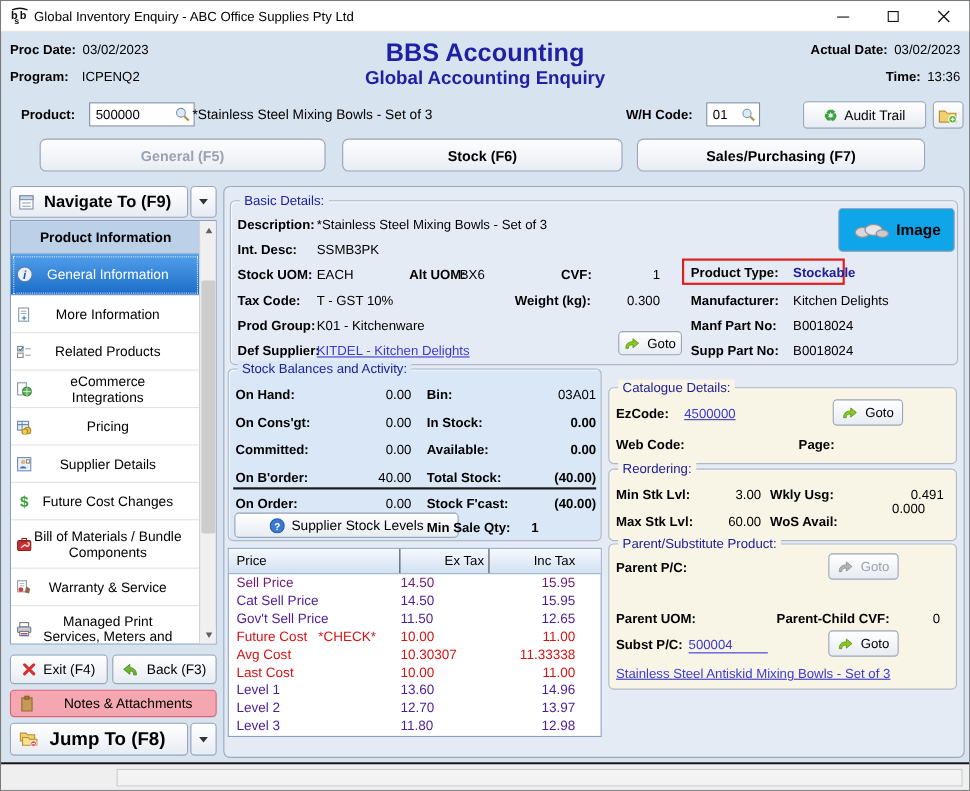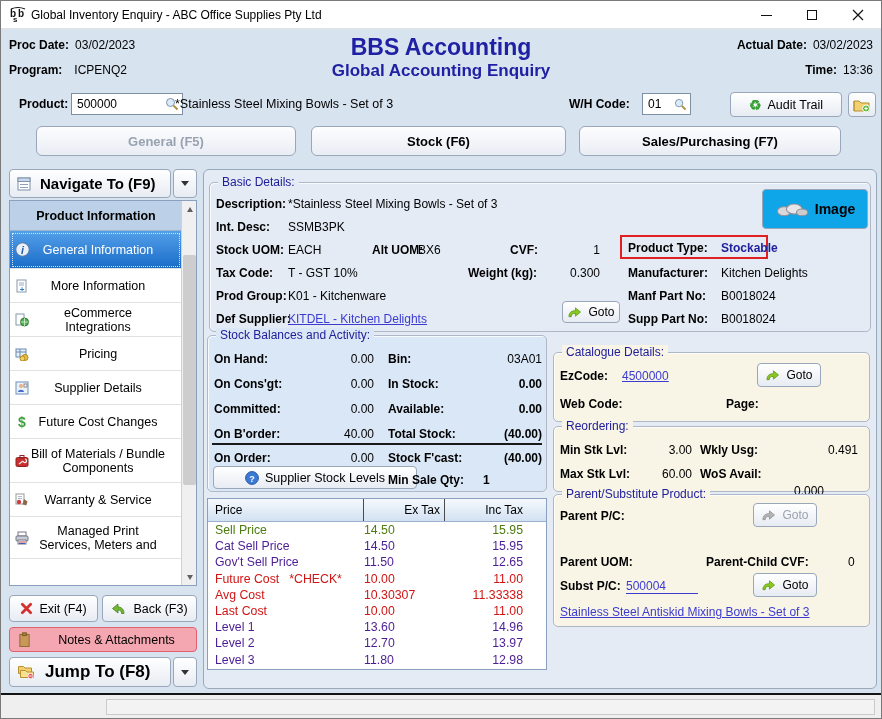--- a/index.html
+++ b/index.html
@@ -59,21 +59,21 @@
 .price-table{position:absolute;left:3px;top:328px;width:340px;height:172px;background:#fff;border:1px solid #8aa0c0}
 .pt-header{height:23px;background:linear-gradient(#f5f9fd,#d2e1f2);border-bottom:1px solid #9ab0cc;display:flex;align-items:center}
 .pt-col-name{flex:0 0 156px;padding-left:7px;border-right:1px solid #4a4a4a;height:100%;display:flex;align-items:center}
 .pt-col-ex{flex:0 0 81px;text-align:right;padding-right:4px;border-right:1px solid #4a4a4a;height:100%;display:flex;align-items:center;justify-content:flex-end}
 .pt-col-inc{flex:0 0 84px;text-align:right;padding-right:6px;height:100%;display:flex;align-items:center;justify-content:flex-end}
 .price-row{display:flex;height:16.2px;line-height:16.2px;font-size:12.3px}
 .price-row .n{flex:0 0 156px;padding-left:7px;white-space:pre}
 .price-row .nt{margin-left:10px}
 .price-row .e{flex:0 0 81px;text-align:left;padding-right:4px}
 .price-row .i{flex:0 0 84px;text-align:right;padding-right:6px}
-.c-blue{color:#4d7c0f}.c-red{color:#d21414}.c-black{color:#4c1d95}
+.c-blue{color:#701a75}.c-red{color:#d21414}.c-black{color:#4c1d95}
 
 .black-line{position:absolute;left:0;right:0;top:692px;height:2px;background:#141414}
 .statusbar{position:absolute;left:0;right:0;top:694px;bottom:0;background:#efefef}
 .status-panel{position:absolute;left:105px;right:6px;top:4px;bottom:3px;border:1px solid #cbcbcb;background:#f3f3f3}
 .goto-btn{position:absolute;font-size:12px}
 .dollar{color:#3aa03a;font-weight:bold;font-size:14px}
 </style>
 </head>
 <body>
 
@@ -103,21 +103,21 @@
   </div>
 
   <div class="hdr-kv" style="left:8px;top:37px"><span class="b">Proc Date:</span><span class="v">03/02/2023</span></div>
   <div class="hdr-kv" style="left:8px;top:62px"><span class="b">Program:</span><span class="v" style="margin-left:12px">ICPENQ2</span></div>
   <div class="app-title">BBS Accounting</div>
   <div class="screen-title">Global Accounting Enquiry</div>
   <div class="hdr-kv" style="right:8px;top:37px"><span class="b">Actual Date:</span><span class="v">03/02/2023</span></div>
   <div class="hdr-kv" style="right:8px;top:62px"><span class="b">Time:</span><span class="v">13:36</span></div>
 
   <span class="abs b" style="left:18px;top:96px">Product:</span>
-  <div class="inputbox" style="left:70px;top:92px;width:112px;height:22px">
+  <div class="inputbox" style="left:80px;top:92px;width:96px;height:22px">
     <span>500000</span>
     <svg width="14" height="14" viewBox="0 0 14 14">
         <circle cx="5.5" cy="5.5" r="4" fill="#dcebf8" stroke="#7a93ad"></circle>
         <line x1="8.6" y1="8.6" x2="12.5" y2="12.5" stroke="#b09040" stroke-width="2"></line>
       </svg>
   </div>
   <span class="abs" style="left:174px;top:96px;font-size:12.5px">*Stainless Steel Mixing Bowls - Set of 3</span>
   <span class="abs b" style="left:568px;top:96px">W/H Code:</span>
   <div class="inputbox" style="left:641px;top:92px;width:49px;height:22px">
     <span>01</span>
@@ -172,20 +172,32 @@
       <div class="nav-item" style="height:34px">
         <span class="nav-ico">
             <svg width="14" height="14" viewBox="0 0 14 14">
               <rect x="2" y="1" width="9" height="12" fill="#fff" stroke="#8899aa"></rect>
               <line x1="4" y1="4" x2="9" y2="4" stroke="#99aabb"></line>
               <line x1="4" y1="6" x2="9" y2="6" stroke="#99aabb"></line>
               <text x="7" y="12.5" font-size="8" fill="#2a7ac0" text-anchor="middle" font-weight="bold">+</text>
             </svg>
           </span>
         <span class="nav-lbl">More Information</span>
+      </div>
+      <div class="nav-item" style="height:34px">
+        <span class="nav-ico">
+            <svg width="14" height="14" viewBox="0 0 14 14">
+              <rect x="1" y="2" width="5" height="4" fill="#fff" stroke="#888"></rect>
+              <rect x="1" y="8" width="5" height="4" fill="#fff" stroke="#888"></rect>
+              <line x1="8" y1="4" x2="13" y2="4" stroke="#99a"></line>
+              <line x1="8" y1="10" x2="13" y2="10" stroke="#99a"></line>
+              <path d="M2 4 l1.5 1.5 L6 2.5" stroke="#2a7ac0" fill="none"></path>
+            </svg>
+          </span>
+        <span class="nav-lbl">Related Products</span>
       </div>
       <div class="nav-item" style="height:34px">
         <span class="nav-ico">
             <svg width="14" height="14" viewBox="0 0 14 14">
               <rect x="1" y="1" width="8" height="11" fill="#fff" stroke="#8899aa"></rect>
               <circle cx="9.5" cy="9" r="4" fill="#58b058" stroke="#2a7a2a"></circle>
               <path d="M5.5 9 h8 M9.5 5 v8" stroke="#e8f8e8" stroke-width="0.7" fill="none"></path>
             </svg>
           </span>
         <span class="nav-lbl">eCommerce Integrations</span>
@@ -456,21 +468,21 @@
 
     <div class="fs fs-reo">
       <div class="legend">Reordering:</div>
       <span class="abs row-lbl" style="left:6px;top:16px">Min Stk Lvl:</span>
       <span class="abs val" style="left:80px;top:16px;width:58px;text-align:right">3.00</span>
       <span class="abs row-lbl" style="left:146px;top:16px">Wkly Usg:</span>
       <span class="abs val" style="left:240px;top:16px;width:64px;text-align:right">0.491</span>
       <span class="abs row-lbl" style="left:6px;top:40px">Max Stk Lvl:</span>
       <span class="abs val" style="left:80px;top:40px;width:58px;text-align:right">60.00</span>
       <span class="abs row-lbl" style="left:146px;top:40px">WoS Avail:</span>
-      <span class="abs val" style="left:240px;top:57px;width:64px;text-align:left">0.000</span>
+      <span class="abs val" style="left:240px;top:28px;width:64px;text-align:center">0.000</span>
     </div>
 
     <div class="fs fs-par">
       <div class="legend">Parent/Substitute Product:</div>
       <span class="abs row-lbl" style="left:6px;top:14px">Parent P/C:</span>
       <div class="btn abs goto-btn" style="left:199px;top:8px;width:64px;height:24px;color:#9aa2ae">
         <svg width="15" height="13" viewBox="0 0 16 14">
             <path d="M2 11.5 C2 6 6 5 9 5 L9 2 L14.5 6.5 L9 11 L9 8 C6 8 4.5 8.5 4.5 11.5 Z" fill="#b4b4b4" stroke="#8c8c8c" stroke-width="0.8"></path>
           </svg>
         <span>Goto</span>

